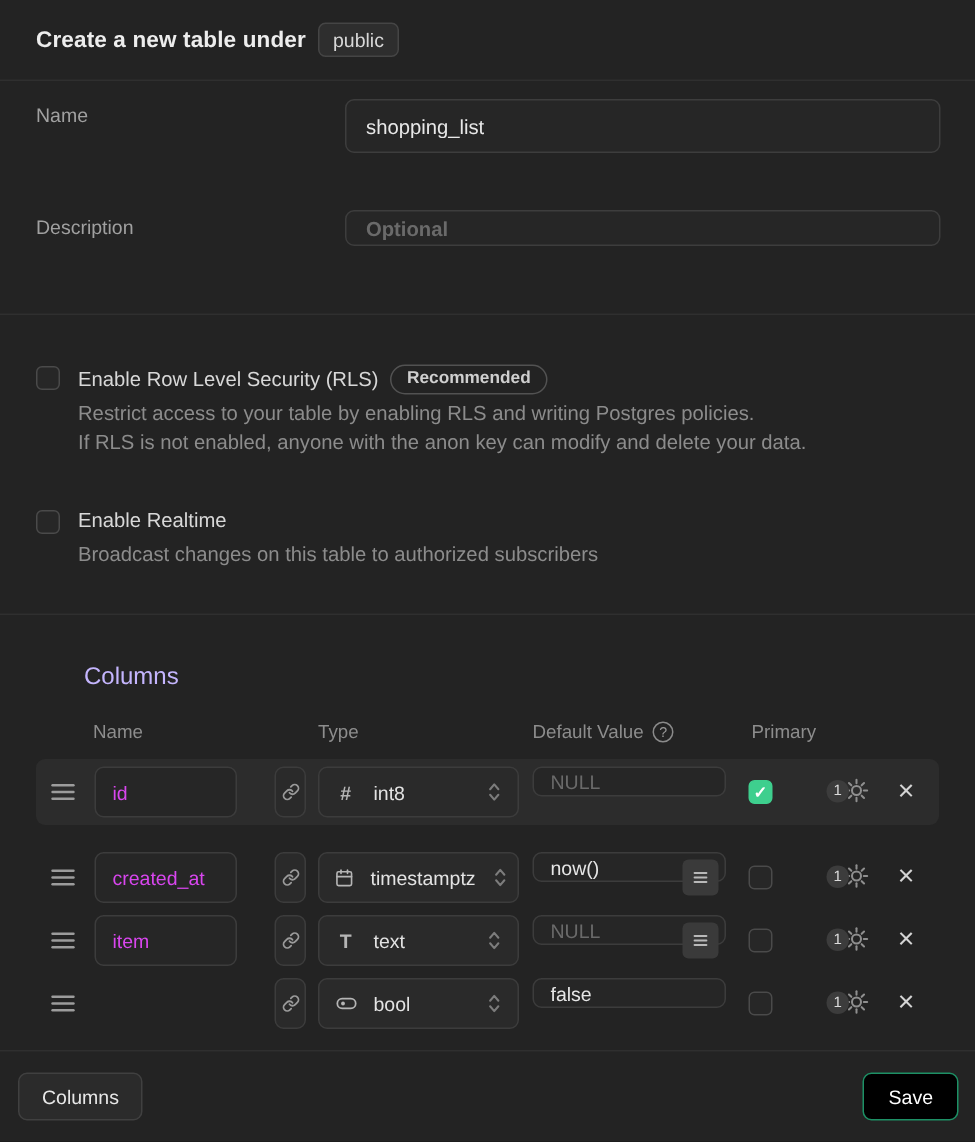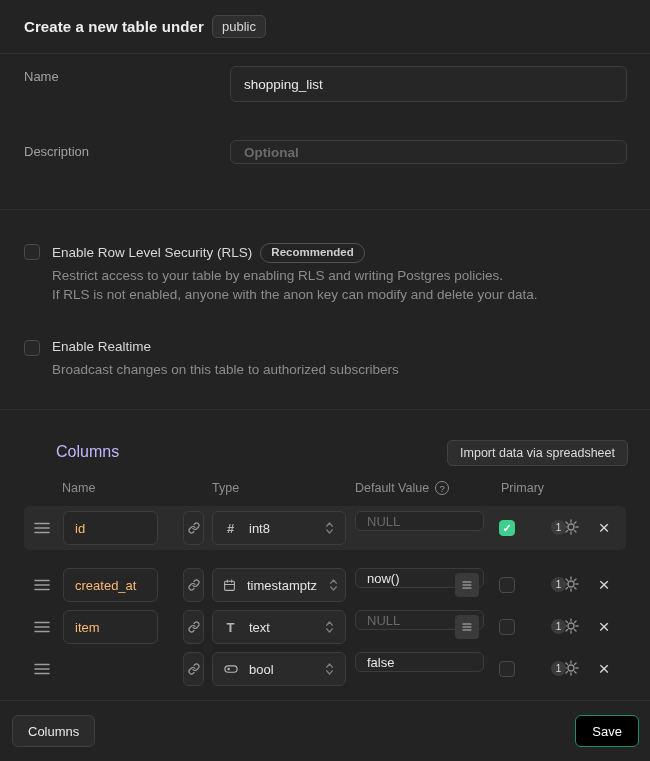--- a/index.html
+++ b/index.html
@@ -64,21 +64,21 @@
     background:#2c2c2c; border-radius:6px;
   }
   .col-row { position:absolute; left:0; width:650px; height:36px; }
   .handle-btn {
     position:absolute; left:34px; top:9px; width:18px; height:18px;
     background:none; border:none; cursor:grab; color:#9c9c9c; padding:0;
   }
   .cell-input {
     position:absolute; left:63px; top:1px; width:95px; height:34px;
     background:#262626; border:1px solid #3c3c3c; border-radius:6px;
-    color:#fdba74; font-size:13px; padding:0 11px; outline:none;
+    color:#d946ef; font-size:13px; padding:0 11px; outline:none;
     font-family:"Liberation Sans", sans-serif;
   }
   .cell-input::placeholder { color:#6a6a6a; }
   .link-btn {
     position:absolute; left:183px; top:1px; width:21px; height:34px;
     background:#2a2a2a; border:1px solid #3c3c3c; border-radius:6px;
     color:#9a9a9a; display:flex; align-items:center; justify-content:center; cursor:pointer;
   }
   .type-select {
     position:absolute; left:212px; top:1px; width:134px; height:34px;
@@ -169,21 +169,20 @@
 
   <span class="checkbox" style="left:24px; top:340px;"></span>
   <span class="toggle-title" style="left:52px; top:339px;">
     <span>Enable Realtime</span>
   </span>
   <span class="toggle-desc" style="left:52px; top:360px;">Broadcast changes on this table to authorized subscribers</span>
 
   <div class="divider" style="top:409px;"></div>
 
   <span class="columns-title" style="top:443px;">Columns</span>
-  <button class="import-btn">Import data via spreadsheet</button>
 
   <span class="tbl-head" style="left:62px;">
       <span>Name</span>
     </span>
   <span class="tbl-head" style="left:212px;">
       <span>Type</span>
     </span>
   <span class="tbl-head" style="left:355px;">
     <span>Default Value</span>
     <span class="help-icon">?</span>

